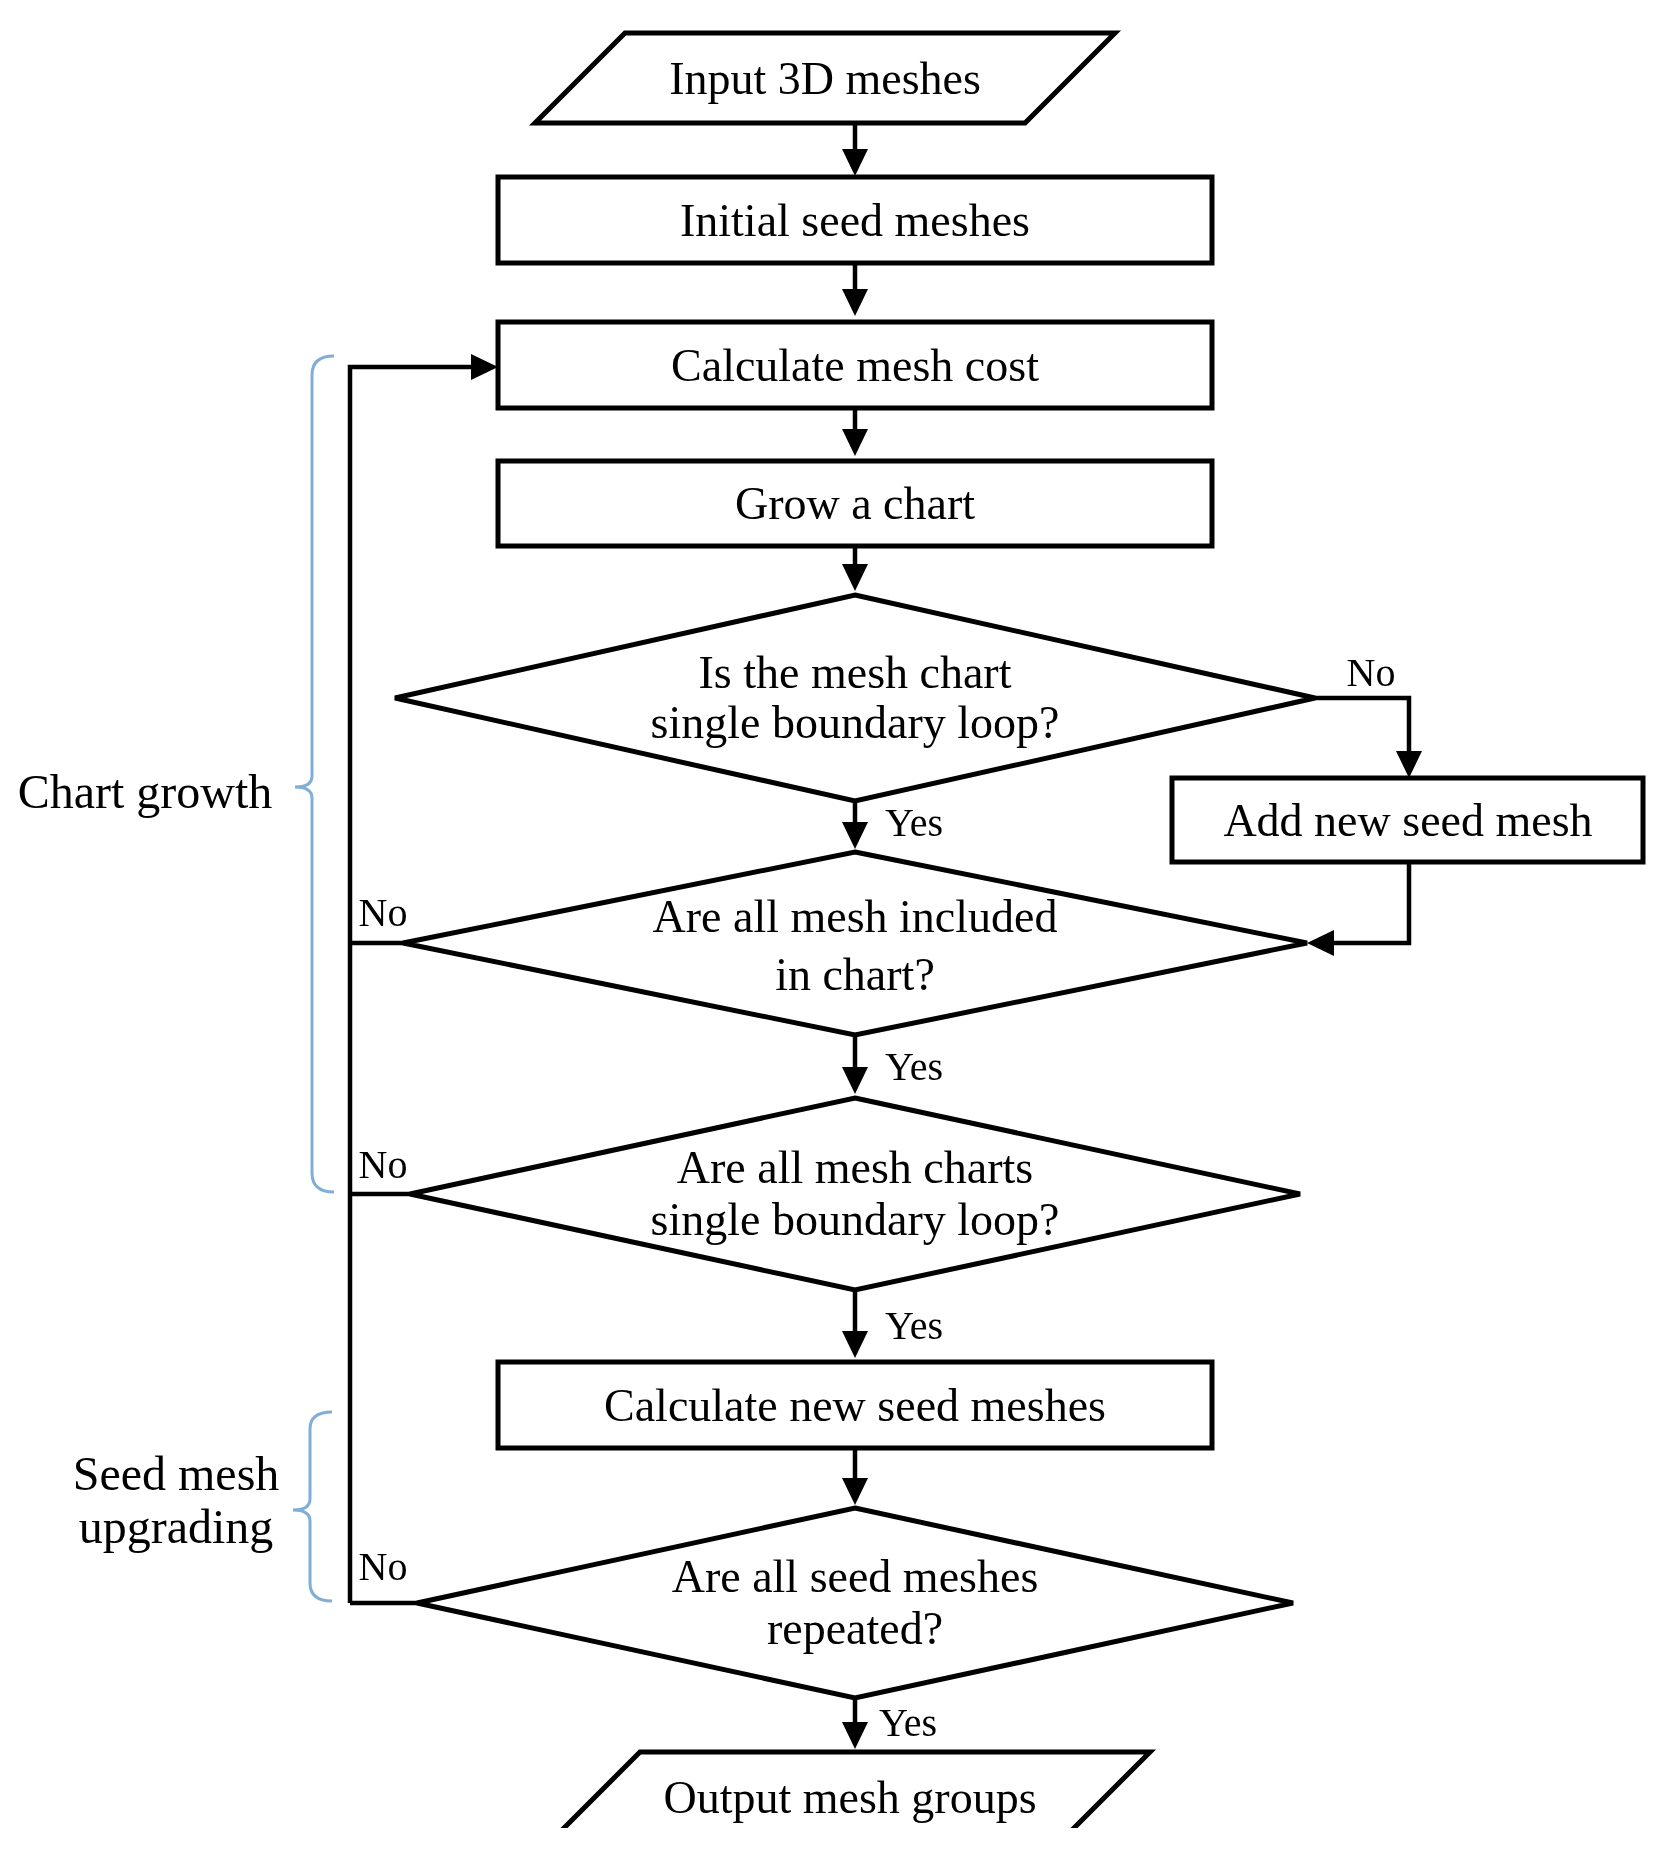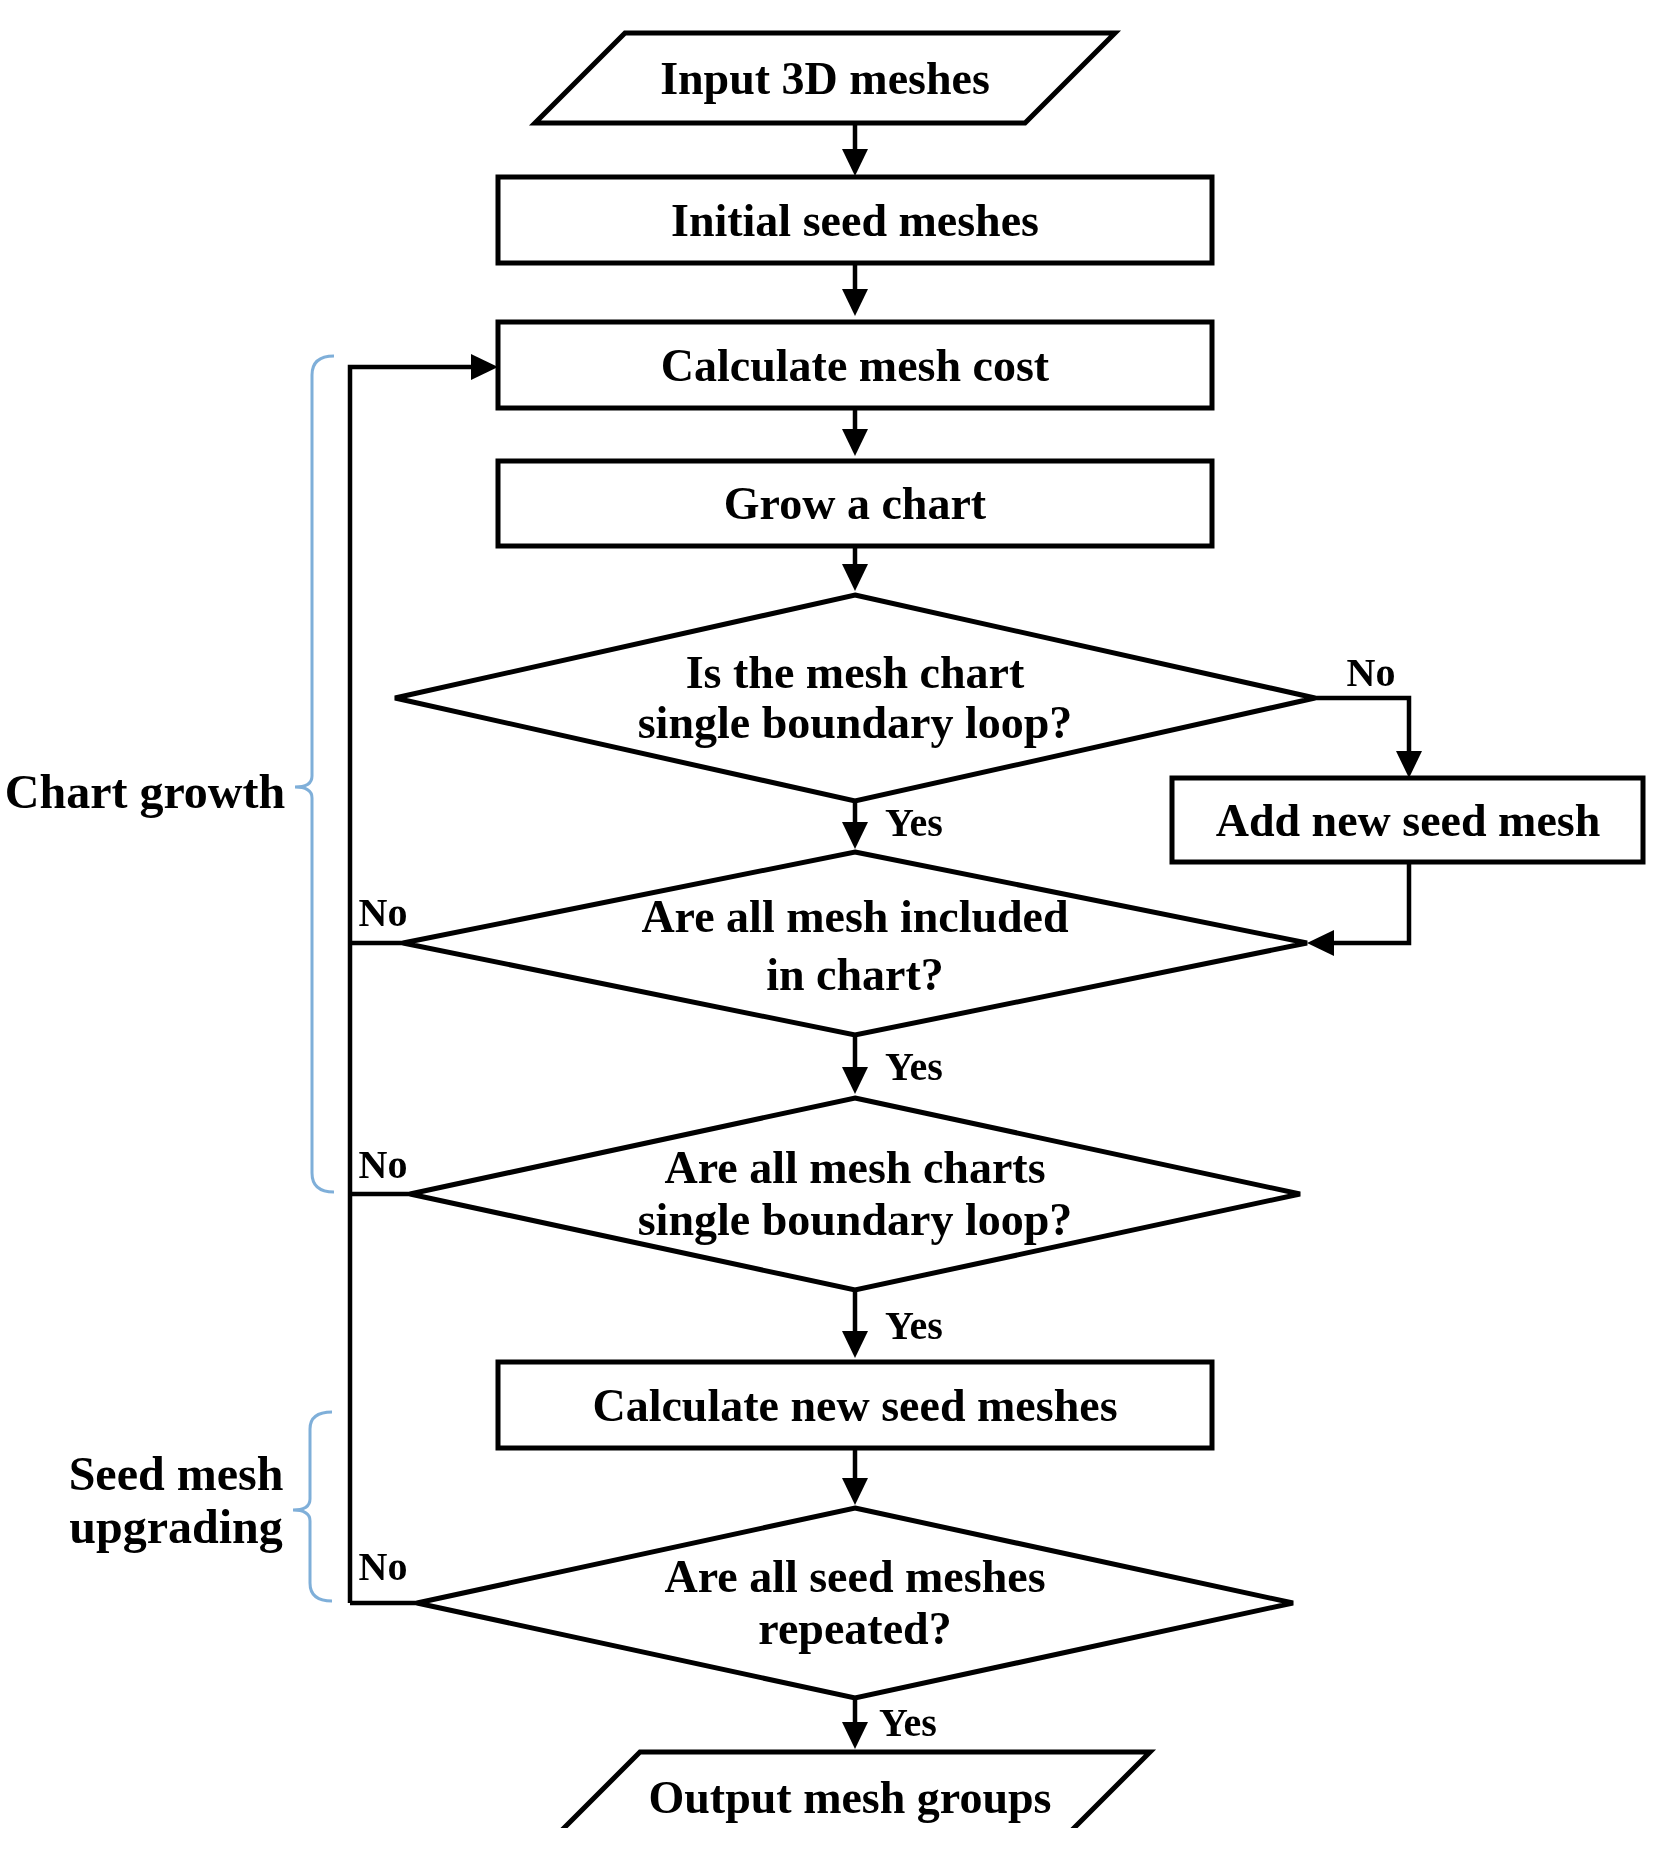--- a/index.html
+++ b/index.html
@@ -1,16 +1,16 @@
 <!DOCTYPE html>
 <html style="--ink: #000000; --brace: #7fafd9; --bg: #ffffff;"><head>
 <meta charset="utf-8">
 <style>
   html, body { margin: 0; padding: 0; background: #ffffff; }
-  .canvas { width: 1672px; height: 1828px; position: relative; background: var(--bg, #fff); font-weight: bold; }
+  .canvas { width: 1672px; height: 1828px; position: relative; background: var(--bg, #fff); }
   svg { display: block; }
   .shape { fill: #ffffff; stroke: var(--ink, #000); stroke-width: 5; }
   .conn  { fill: none; stroke: var(--ink, #000); stroke-width: 4.5; }
   .head  { fill: var(--ink, #000); stroke: none; }
   .node-text {
     font-family: "Liberation Serif", "DejaVu Serif", serif;
     font-size: 46px; fill: var(--ink, #000); text-anchor: middle;
   }
   .edge-text {
     font-family: "Liberation Serif", "DejaVu Serif", serif;

